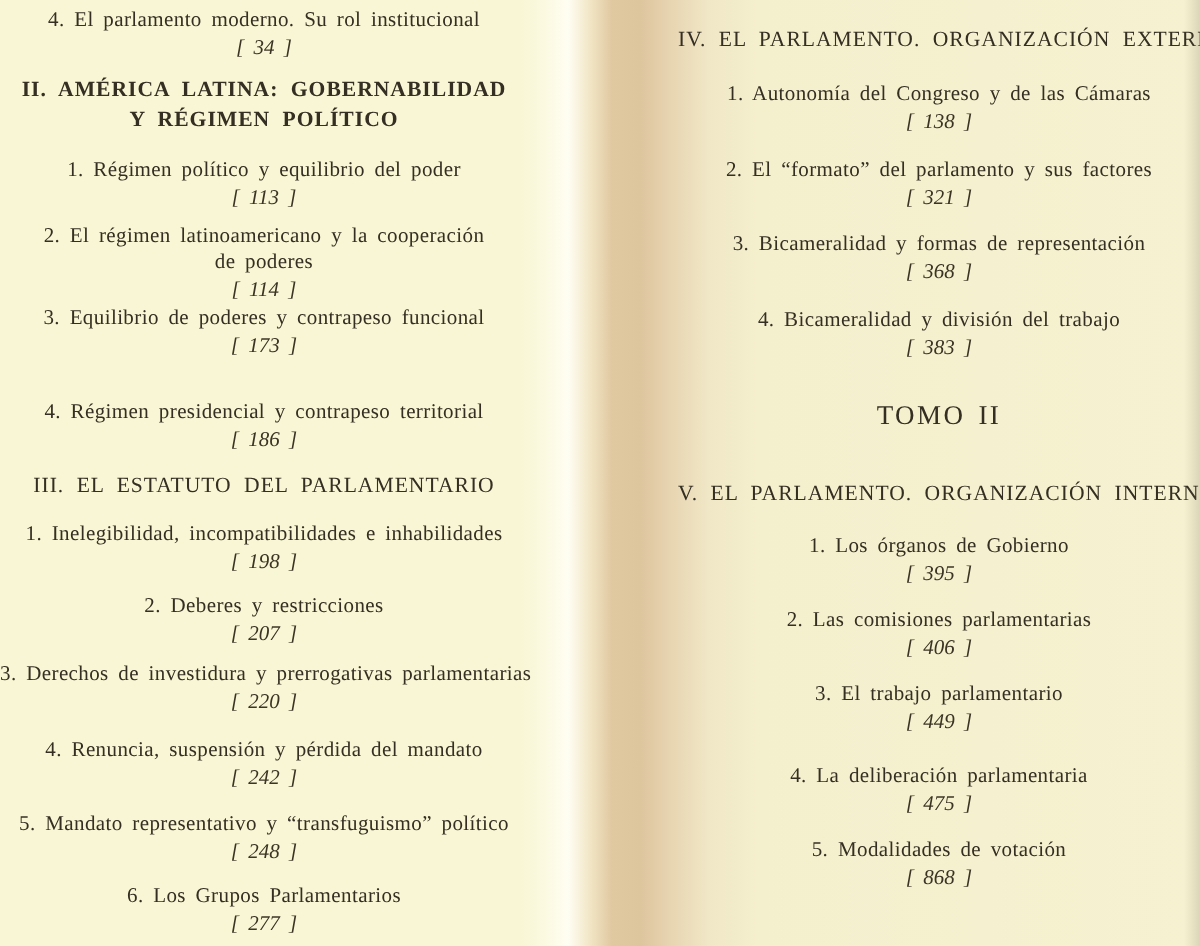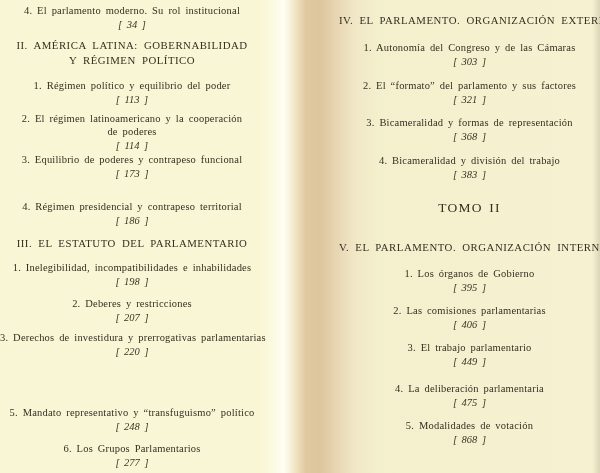--- a/index.html
+++ b/index.html
@@ -63,21 +63,21 @@
 <body>
 
 <div class="spread">
   <div id="left-page" class="page left">
       <div class="entry item" style="top: 4px;">
     <div class="lines">
           <div class="line">4. El parlamento moderno. Su rol institucional</div>
         </div>
     <div class="pagenum">[ 34 ]</div>
   </div>
-      <div class="entry heading" style="top: 38px;">
+      <div class="entry heading" style="top: 38px; font-weight: bold;">
     <div class="lines">
           <div class="line">II. AMÉRICA LATINA: GOBERNABILIDAD</div>
           <div class="line">Y RÉGIMEN POLÍTICO</div>
         </div>
 
   </div>
       <div class="entry item" style="top: 79px;">
     <div class="lines">
           <div class="line">1. Régimen político y equilibrio del poder</div>
         </div>
@@ -118,20 +118,26 @@
     <div class="lines">
           <div class="line">2. Deberes y restricciones</div>
         </div>
     <div class="pagenum">[ 207 ]</div>
   </div>
       <div class="entry item" style="top: 331px;">
     <div class="lines">
           <div class="line">3. Derechos de investidura y prerrogativas parlamentarias</div>
         </div>
     <div class="pagenum">[ 220 ]</div>
+  </div>
+      <div class="entry item" style="top: 369px;">
+    <div class="lines">
+          <div class="line">4. Renuncia, suspensión y pérdida del mandato</div>
+        </div>
+    <div class="pagenum">[ 242 ]</div>
   </div>
       <div class="entry item" style="top: 406px;">
     <div class="lines">
           <div class="line">5. Mandato representativo y “transfuguismo” político</div>
         </div>
     <div class="pagenum">[ 248 ]</div>
   </div>
       <div class="entry item" style="top: 442px;">
     <div class="lines">
           <div class="line">6. Los Grupos Parlamentarios</div>
@@ -143,21 +149,21 @@
       <div class="entry heading" style="top: 13px;">
     <div class="lines">
           <div class="line">IV. EL PARLAMENTO. ORGANIZACIÓN EXTERNA</div>
         </div>
 
   </div>
       <div class="entry item" style="top: 41px;">
     <div class="lines">
           <div class="line">1. Autonomía del Congreso y de las Cámaras</div>
         </div>
-    <div class="pagenum">[ 303 ]</div>
+    <div class="pagenum">[ 138 ]</div>
   </div>
       <div class="entry item" style="top: 79px;">
     <div class="lines">
           <div class="line">2. El “formato” del parlamento y sus factores</div>
         </div>
     <div class="pagenum">[ 321 ]</div>
   </div>
       <div class="entry item" style="top: 116px;">
     <div class="lines">
           <div class="line">3. Bicameralidad y formas de representación</div>

